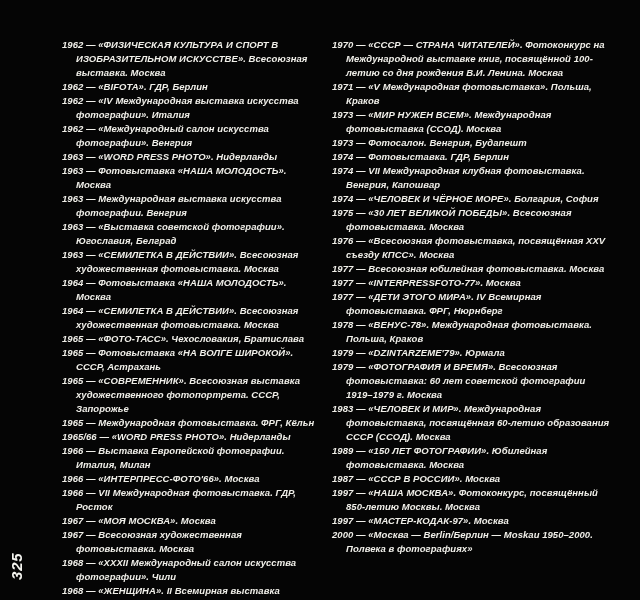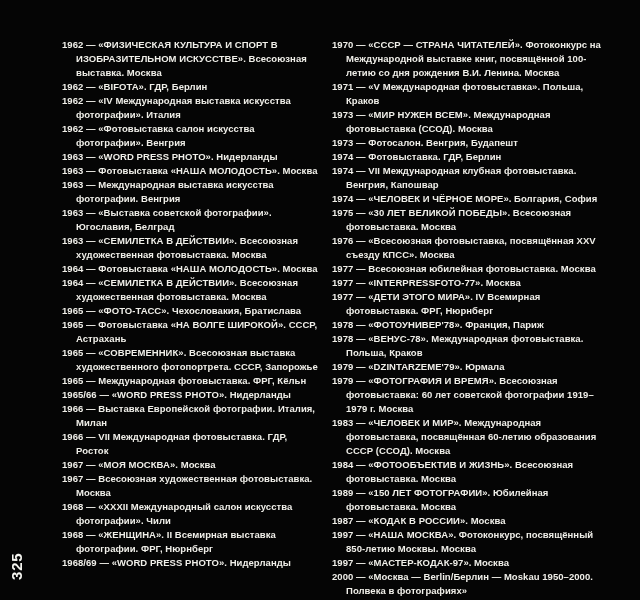--- a/index.html
+++ b/index.html
@@ -9,20 +9,21 @@
     height: 600px;
     background: #050505;
     overflow: hidden;
   }
   .page {
     position: relative;
     width: 640px;
     height: 600px;
     background: #050505;
     font-family: "Liberation Sans", sans-serif;
+    font-style: italic;
   }
   .column {
     position: absolute;
     top: 38px;
     color: #f0efe9;
     font-size: 9.5px;
     font-weight: 700;
     line-height: 14px;
     letter-spacing: 0.05px;
   }
@@ -51,21 +52,21 @@
 <div class="page">
 
   <div class="column column-left">
   <div class="entry"><span>1962</span><span> — </span><span>«ФИЗИЧЕСКАЯ КУЛЬТУРА И СПОРТ В ИЗОБРАЗИТЕЛЬНОМ ИСКУССТВЕ». Всесоюзная выставка. Москва</span></div>
 
   <div class="entry"><span>1962</span><span> — </span><span>«BIFOTA». ГДР, Берлин</span></div>
 
 
   <div class="entry"><span>1962</span><span> — </span><span>«IV Международная выставка искусства фотографии». Италия</span></div>
 
-  <div class="entry"><span>1962</span><span> — </span><span>«Фотовыставка салон искусства фотографии». Венгрия</span></div>
+  <div class="entry"><span>1962</span><span> — </span><span>«Международный салон искусства фотографии». Венгрия</span></div>
 
   <div class="entry"><span>1963</span><span> — </span><span>«WORD PRESS PHOTO». Нидерланды</span></div>
 
   <div class="entry"><span>1963</span><span> — </span><span>Фотовыставка «НАША МОЛОДОСТЬ». Москва</span></div>
 
   <div class="entry"><span>1963</span><span> — </span><span>Международная выставка искусства фотографии. Венгрия</span></div>
 
   <div class="entry"><span>1963</span><span> — </span><span>«Выставка советской фотографии». Югославия, Белград</span></div>
 
   <div class="entry"><span>1963</span><span> — </span><span>«СЕМИЛЕТКА В ДЕЙСТВИИ». Всесоюзная художественная фотовыставка. Москва</span></div>
@@ -79,20 +80,21 @@
   <div class="entry"><span>1965</span><span> — </span><span>Фотовыставка «НА ВОЛГЕ ШИРОКОЙ». СССР, Астрахань</span></div>
 
   <div class="entry"><span>1965</span><span> — </span><span>«СОВРЕМЕННИК». Всесоюзная выставка художественного фотопортрета. СССР, Запорожье</span></div>
 
   <div class="entry"><span>1965</span><span> — </span><span>Международная фотовыставка. ФРГ, Кёльн</span></div>
 
   <div class="entry"><span>1965/66</span><span> — </span><span>«WORD PRESS PHOTO». Нидерланды</span></div>
 
   <div class="entry"><span>1966</span><span> — </span><span>Выставка Европейской фотографии. Италия, Милан</span></div>
 
+  <div class="entry"><span>1966</span><span> — </span><span>«ИНТЕРПРЕСС-ФОТО'66». Москва</span></div>
 
   <div class="entry"><span>1966</span><span> — </span><span>VII Международная фотовыставка. ГДР, Росток</span></div>
 
   <div class="entry"><span>1967</span><span> — </span><span>«МОЯ МОСКВА». Москва</span></div>
 
   <div class="entry"><span>1967</span><span> — </span><span>Всесоюзная художественная фотовыставка. Москва</span></div>
 
   <div class="entry"><span>1968</span><span> — </span><span>«XXXII Международный салон искусства фотографии». Чили</span></div>
 
   <div class="entry"><span>1968</span><span> — </span><span>«ЖЕНЩИНА». II Всемирная выставка фотографии. ФРГ, Нюрнберг</span></div>
@@ -120,35 +122,33 @@
 
   <div class="entry"><span>1976</span><span> — </span><span>«Всесоюзная фотовыставка, посвящённая XXV съезду КПСС». Москва</span></div>
 
   <div class="entry"><span>1977</span><span> — </span><span>Всесоюзная юбилейная фотовыставка. Москва</span></div>
 
   <div class="entry"><span>1977</span><span> — </span><span>«INTERPRESSFOTO-77». Москва</span></div>
 
   <div class="entry"><span>1977</span><span> — </span><span>«ДЕТИ ЭТОГО МИРА». IV Всемирная фотовыставка. ФРГ, Нюрнберг</span></div>
 
 
-  <div class="entry"><span>1978</span><span> — </span><span>«ФОТОУНИВЕР'78». Франция, Париж</span></div>
 
   <div class="entry"><span>1978</span><span> — </span><span>«ВЕНУС-78». Международная фотовыставка. Польша, Краков</span></div>
 
   <div class="entry"><span>1979</span><span> — </span><span>«DZINTARZEME'79». Юрмала</span></div>
 
   <div class="entry"><span>1979</span><span> — </span><span>«ФОТОГРАФИЯ И ВРЕМЯ». Всесоюзная фотовыставка: 60 лет советской фотографии 1919–1979 г. Москва</span></div>
 
   <div class="entry"><span>1983</span><span> — </span><span>«ЧЕЛОВЕК И МИР». Международная фотовыставка, посвящённая 60-летию образования СССР (ССОД). Москва</span></div>
 
-  <div class="entry"><span>1984</span><span> — </span><span>«ФОТООБЪЕКТИВ И ЖИЗНЬ». Всесоюзная фотовыставка. Москва</span></div>
 
   <div class="entry"><span>1989</span><span> — </span><span>«150 ЛЕТ ФОТОГРАФИИ». Юбилейная фотовыставка. Москва</span></div>
 
-  <div class="entry"><span>1987</span><span> — </span><span>«КОДАК В РОССИИ». Москва</span></div>
+  <div class="entry"><span>1987</span><span> — </span><span>«СССР В РОССИИ». Москва</span></div>
 
   <div class="entry"><span>1997</span><span> — </span><span>«НАША МОСКВА». Фотоконкурс, посвящённый 850-летию Москвы. Москва</span></div>
 
   <div class="entry"><span>1997</span><span> — </span><span>«МАСТЕР-КОДАК-97». Москва</span></div>
 
   <div class="entry"><span>2000</span><span> — </span><span>«Москва — Berlin/Берлин — Moskau 1950–2000. Полвека в фотографиях»</span></div>
 </div>
 
   <div class="page-number">325</div>
 

